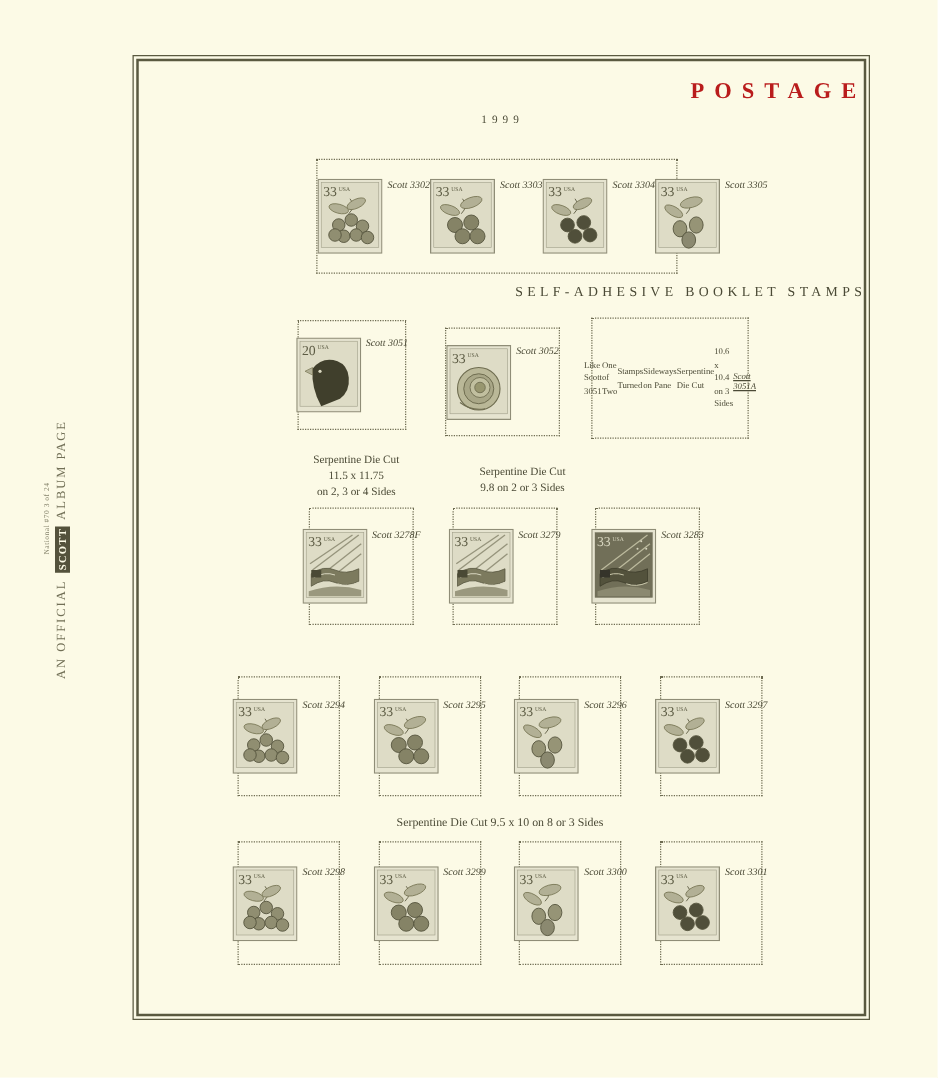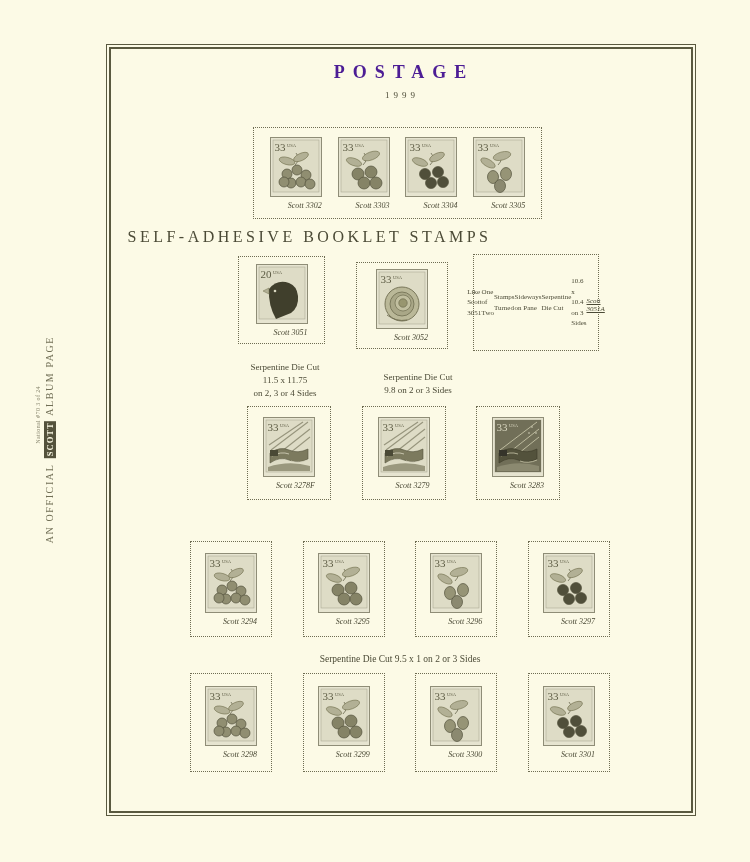--- a/index.html
+++ b/index.html
@@ -9,28 +9,28 @@
   .frame{position:absolute;left:106px;top:44px;width:588px;height:770px;border:1px solid #5a5940;}
   .frame-in{position:absolute;left:2px;top:2px;right:2px;bottom:2px;border:2px solid #5a5940;}
 
   .sidebar-small{position:absolute;left:35px;top:386px;writing-mode:vertical-rl;
         transform:rotate(180deg);font-size:6px;color:#86846c;letter-spacing:.4px;}
   .sidebar-big{position:absolute;left:44px;top:336px;writing-mode:vertical-rl;
         transform:rotate(180deg);font-size:10px;letter-spacing:1.6px;color:#716f56;}
   .sidebar-big .logo{background:#54523c;color:#fcfae6;font-weight:bold;font-size:8.5px;
         letter-spacing:1px;padding:2px 1px;margin:5px 0;}
 
-  .t1{position:absolute;left:107px;top:62px;width:586px;text-align:center;
-      font-size:18px;font-weight:bold;letter-spacing:8px;text-indent:8px;color:#4c1d95;}
+  .t1{position:absolute;left:107px;top:62px;width:586px;text-align:right;
+      font-size:18px;font-weight:bold;letter-spacing:8px;text-indent:8px;color:#b91c1c;}
   .t2{position:absolute;left:107px;top:90px;width:586px;text-align:center;
       font-size:9px;letter-spacing:4px;text-indent:4px;}
   .t3{position:absolute;left:107px;top:101px;width:586px;text-align:center;
       font-size:10px;letter-spacing:3.5px;text-indent:3.5px;}
-  .t4{position:absolute;left:124px;top:228px;width:586px;text-align:left;
-      font-size:16px;letter-spacing:3.5px;text-indent:3.5px;}
+  .t4{position:absolute;left:107px;top:228px;width:586px;text-align:right;
+      font-size:11px;letter-spacing:3.5px;text-indent:3.5px;}
 
   .box{position:absolute;border:1px dotted #6e6c52;display:flex;align-items:center;justify-content:center;background:#fcfae6;}
   .coil-box{left:253px;top:127px;width:287px;height:90px;justify-content:space-evenly;}
   .b3051{left:238px;top:256px;width:85px;height:86px;}
   .b3052{left:356px;top:262px;width:90px;height:85px;}
   .notebox{left:473px;top:254px;width:124px;height:95px;}
   .nline{font-size:7px;line-height:1.5;color:#4b4a36;}
   .ncap{font-size:7px;font-style:italic;margin-top:4px;color:#4b4a36;text-decoration:underline;}
 
   .dh{position:absolute;color:#4b4a36;}
@@ -40,21 +40,21 @@
   .dh-d{left:107px;top:654px;width:586px;text-align:center;font-size:9.5px;}
 
   .row{position:absolute;display:flex;justify-content:space-between;}
   .row-flags{left:247px;top:406px;width:313px;height:94px;}
   .row-4a{left:190px;top:541px;width:420px;height:96px;}
   .row-4b{left:190px;top:673px;width:420px;height:99px;}
   .sbox{border:1px dotted #6e6c52;width:82px;height:100%;display:flex;
         align-items:center;justify-content:center;box-sizing:border-box;}
   .row-flags .sbox{width:84px;}
 
-  .stamp-cell{display:flex;flex-direction:column;align-items:flex-end;gap:4px;}
+  .stamp-cell{display:flex;flex-direction:row;align-items:flex-start;gap:4px;}
   .stamp-art{line-height:0;}
   .stamp-caption{font-size:8px;font-style:italic;color:#4b4a36;white-space:nowrap;}
 </style>
 </head>
 <body>
 
 <div class="page">
   <div class="frame">
     <div class="frame-in"></div>
   </div>
@@ -327,21 +327,21 @@
               <circle cx="26" cy="46" r="5.5" fill="#504f3a" stroke="#53523c" stroke-width="0.7"></circle>
               <circle cx="38" cy="45" r="5.5" fill="#504f3a" stroke="#53523c" stroke-width="0.7"></circle>
     <text x="4.5" y="14" font-family="Liberation Serif, DejaVu Serif, serif" font-size="11" fill="#5c5b43">33</text>
     <text x="17" y="9.5" font-family="Liberation Serif, DejaVu Serif, serif" font-size="4.5" fill="#5c5b43">USA</text>
   </svg></div>
           <div class="stamp-caption">Scott 3297</div>
         </div>
       </div>
     </div>
 
-  <div class="dh dh-d">Serpentine Die Cut 9.5 x 1 on 2 or 3 Sides</div>
+  <div class="dh dh-d">Serpentine Die Cut 9.5 x 10 on 8 or 3 Sides</div>
   <div class="row row-4b">
       <div class="sbox">
         <div class="stamp-cell">
           <div class="stamp-art"><svg width="52" height="60" viewBox="0 0 52 60" xmlns="http://www.w3.org/2000/svg">
     <rect x="0.5" y="0.5" width="51" height="59" fill="#e6e4d0" stroke="#8f8d77" stroke-width="1"></rect>
     <rect x="3" y="3" width="46" height="52" fill="#dedcc6" stroke="#a3a18b" stroke-width="0.5"></rect>
     <path d="M26 16 q5 6 -1 12" stroke="#6b6950" stroke-width="0.8" fill="none"></path>
               <ellipse cx="31" cy="20" rx="8" ry="3.6" fill="#b2b095" stroke="#73714f" stroke-width="0.6" transform="rotate(-25 31 20)"></ellipse>
               <ellipse cx="17" cy="24" rx="8" ry="3.6" fill="#b2b095" stroke="#73714f" stroke-width="0.6" transform="rotate(15 17 24)"></ellipse>
               <circle cx="17" cy="37" r="5" fill="#908e71" stroke="#53523c" stroke-width="0.7"></circle>

